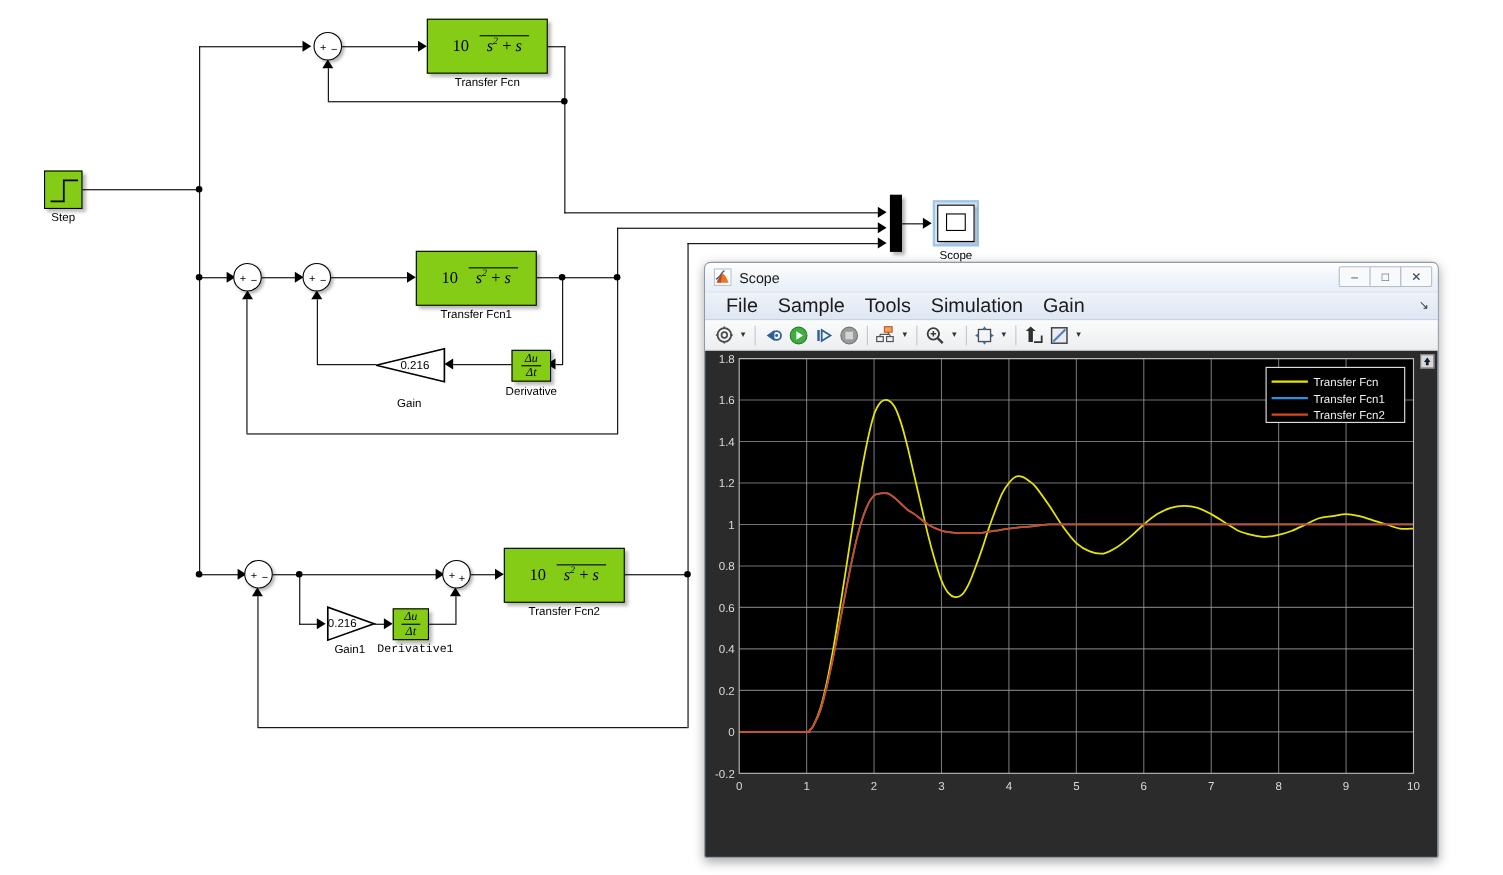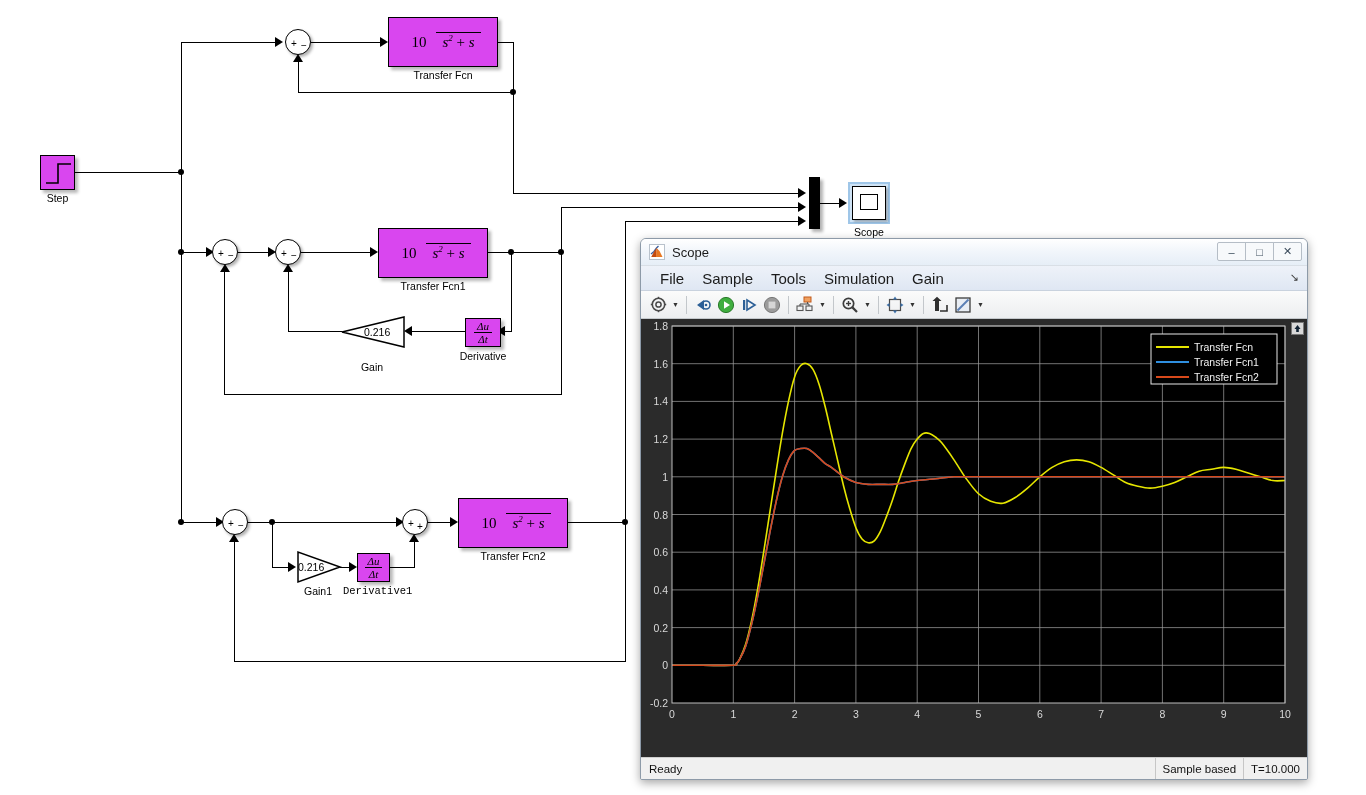--- a/index.html
+++ b/index.html
@@ -30,21 +30,21 @@
     border-right: 5px solid transparent;
     border-bottom: 8px solid #000;
     border-top: none;
   }
   .junction {
     position: absolute; width: 6px; height: 6px;
     background: #000; border-radius: 50%;
   }
 
   .blk {
-    position: absolute; background: #d946ef; border: 1.4px solid #000;
+    position: absolute; background: #84cc16; border: 1.4px solid #000;
     box-shadow: 3px 3px 3px rgba(0,0,0,0.28);
   }
   .blk-label {
     position: absolute; font-size: 10.5px; color: #000;
     text-align: center; white-space: nowrap;
     font-family: "Liberation Sans", sans-serif;
   }
 
   
   .tf { display: flex; align-items: center; justify-content: center;
@@ -117,21 +117,21 @@
             color:#3a4a5a; font-size:11px; }
   .winbtn:first-child { border-radius:2px 0 0 2px; }
   .winbtn:last-child { border-radius:0 2px 2px 0; }
 
   .menubar {
     height:25px; flex:0 0 25px;
     background: linear-gradient(to bottom,#eef2f9,#dfe7f3);
     display:flex; align-items:center; padding-left:10px;
     border-bottom:1px solid #c9d2de; position:relative;
   }
-  .menuitem { font-size:15px; color:#1b1b1b; padding:0 9px;text-align:right; }
+  .menuitem { font-size:18px; color:#1b1b1b; padding:0 9px;text-align:right; }
   .menubar .undock { position:absolute; right:8px; top:5px; font-size:11px; color:#3a3a3a; }
 
   .toolbar {
     height:28px; flex:0 0 28px;
     background: linear-gradient(to bottom,#fbfbfb,#eceef0);
     border-bottom:1px solid #c4c8cc;
     display:flex; align-items:center; padding-left:6px; gap:1px;
   }
   .tbtn { width:22px; height:22px; display:flex; align-items:center; justify-content:center; }
   .caret { width:11px; height:22px; display:flex; align-items:center; justify-content:center;
@@ -546,20 +546,14 @@
           <line x1="515" y1="58" x2="548" y2="58" stroke="#d8491b" stroke-width="2"></line>
           <text x="553" y="62" fill="#f0f0f0" font-size="10.5" font-family="&quot;Liberation Sans&quot;, sans-serif">Transfer Fcn2</text>
         </svg>
       <span class="plotbtn">
         <svg width="9" height="9" viewBox="0 0 9 9">
             <polygon points="4.5,1 7.5,5 5.8,5 5.8,8 3.2,8 3.2,5 1.5,5" fill="#123"></polygon>
           </svg>
       </span>
     </div>
 
-    <div class="statusbar">
-      <span>Ready</span>
-      <span class="grow"></span>
-      <span class="stcell">Sample based</span>
-      <span class="stcell">T=10.000</span>
-    </div>
   </div>
 </div>
 
 </body></html>

